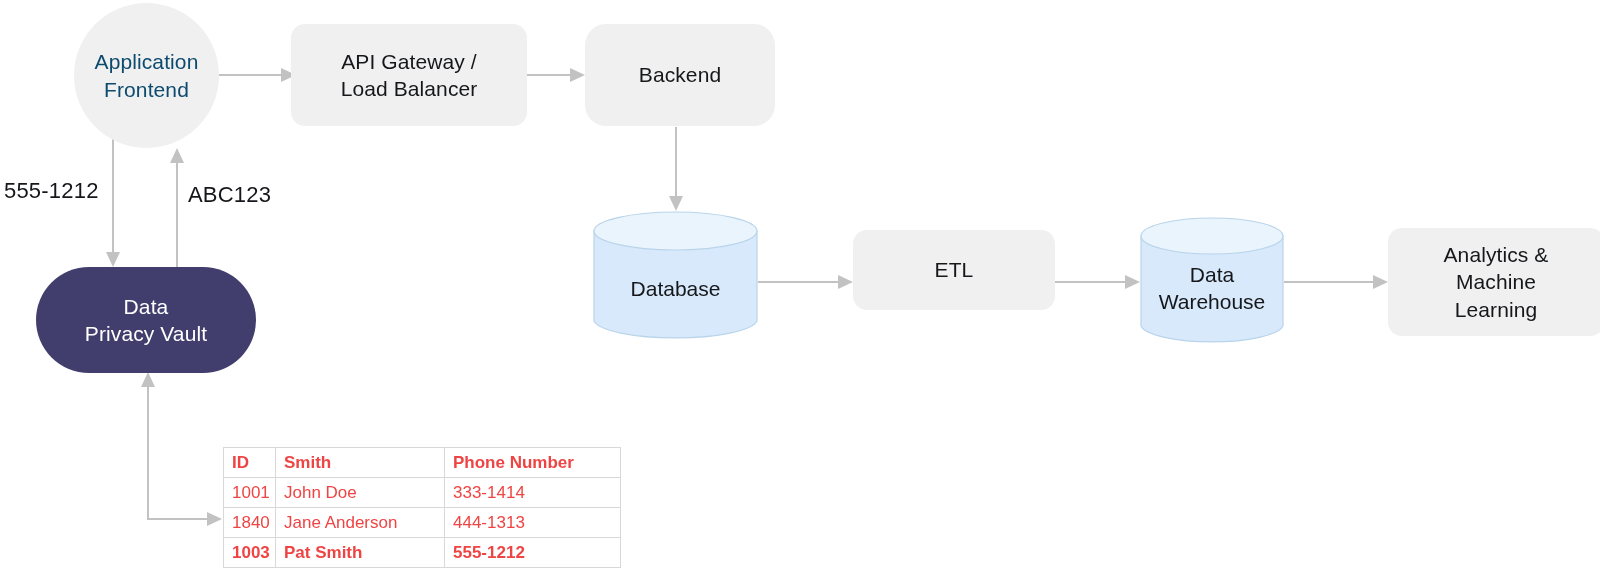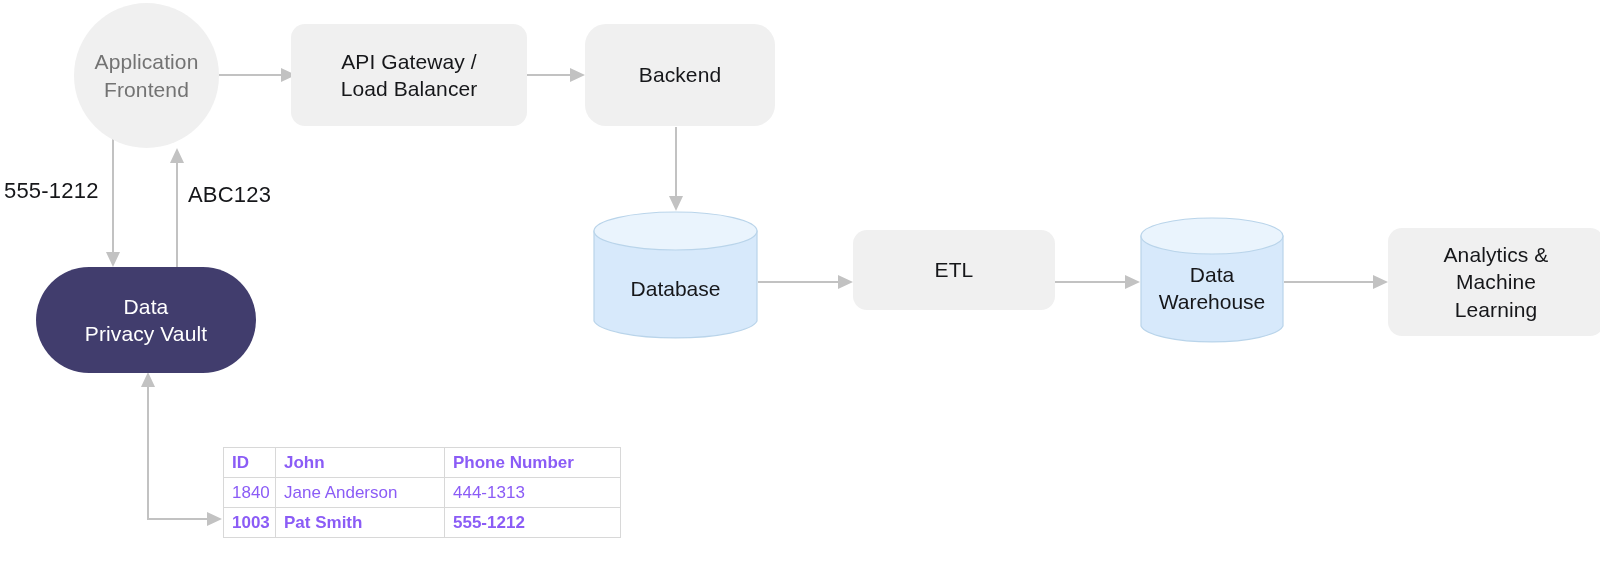--- a/index.html
+++ b/index.html
@@ -33,21 +33,21 @@
   }
   
   .box {
     background: #f0f0f0;
     border-radius: 14px;
   }
   
   .circle {
     background: #f0f0f0;
     border-radius: 50%;
-    color: #737373;
+    color: #0c4a6e;
   }
   
   .vault {
     background: #413d6d;
     color: #ffffff;
     border-radius: 60px;
   }
   
   .cylinder {
     position: absolute;
@@ -87,21 +87,21 @@
   }
   
   #record-table {
     position: absolute;
     left: 223px;
     top: 447px;
     width: 397px;
     border-collapse: collapse;
     background: #ffffff;
     font-size: 17px;
-    color: #8b5cf6;
+    color: #ef4444;
     table-layout: fixed;
     padding-left: 37px;
   }
   #record-table td, #record-table th {
     border: 1px solid #d8d8d8;
     padding: 4px 8px;
     text-align: left;
     font-weight: normal;
     height: 21px;
     overflow: hidden;
@@ -207,25 +207,30 @@
 
   <table id="record-table">
     <colgroup>
       <col class="col-id">
         <col class="col-name">
         <col class="col-phone">
     </colgroup>
     <thead>
       <tr>
         <th>ID</th>
-        <th>John</th>
+        <th>Smith</th>
         <th>Phone Number</th>
       </tr>
     </thead>
     <tbody>
+      <tr>
+        <td>1001</td>
+        <td>John Doe</td>
+        <td>333-1414</td>
+      </tr>
       <tr>
         <td>1840</td>
         <td>Jane Anderson</td>
         <td>444-1313</td>
       </tr>
       <tr class="highlight">
         <td>1003</td>
         <td>Pat Smith</td>
         <td>555-1212</td>
       </tr>

